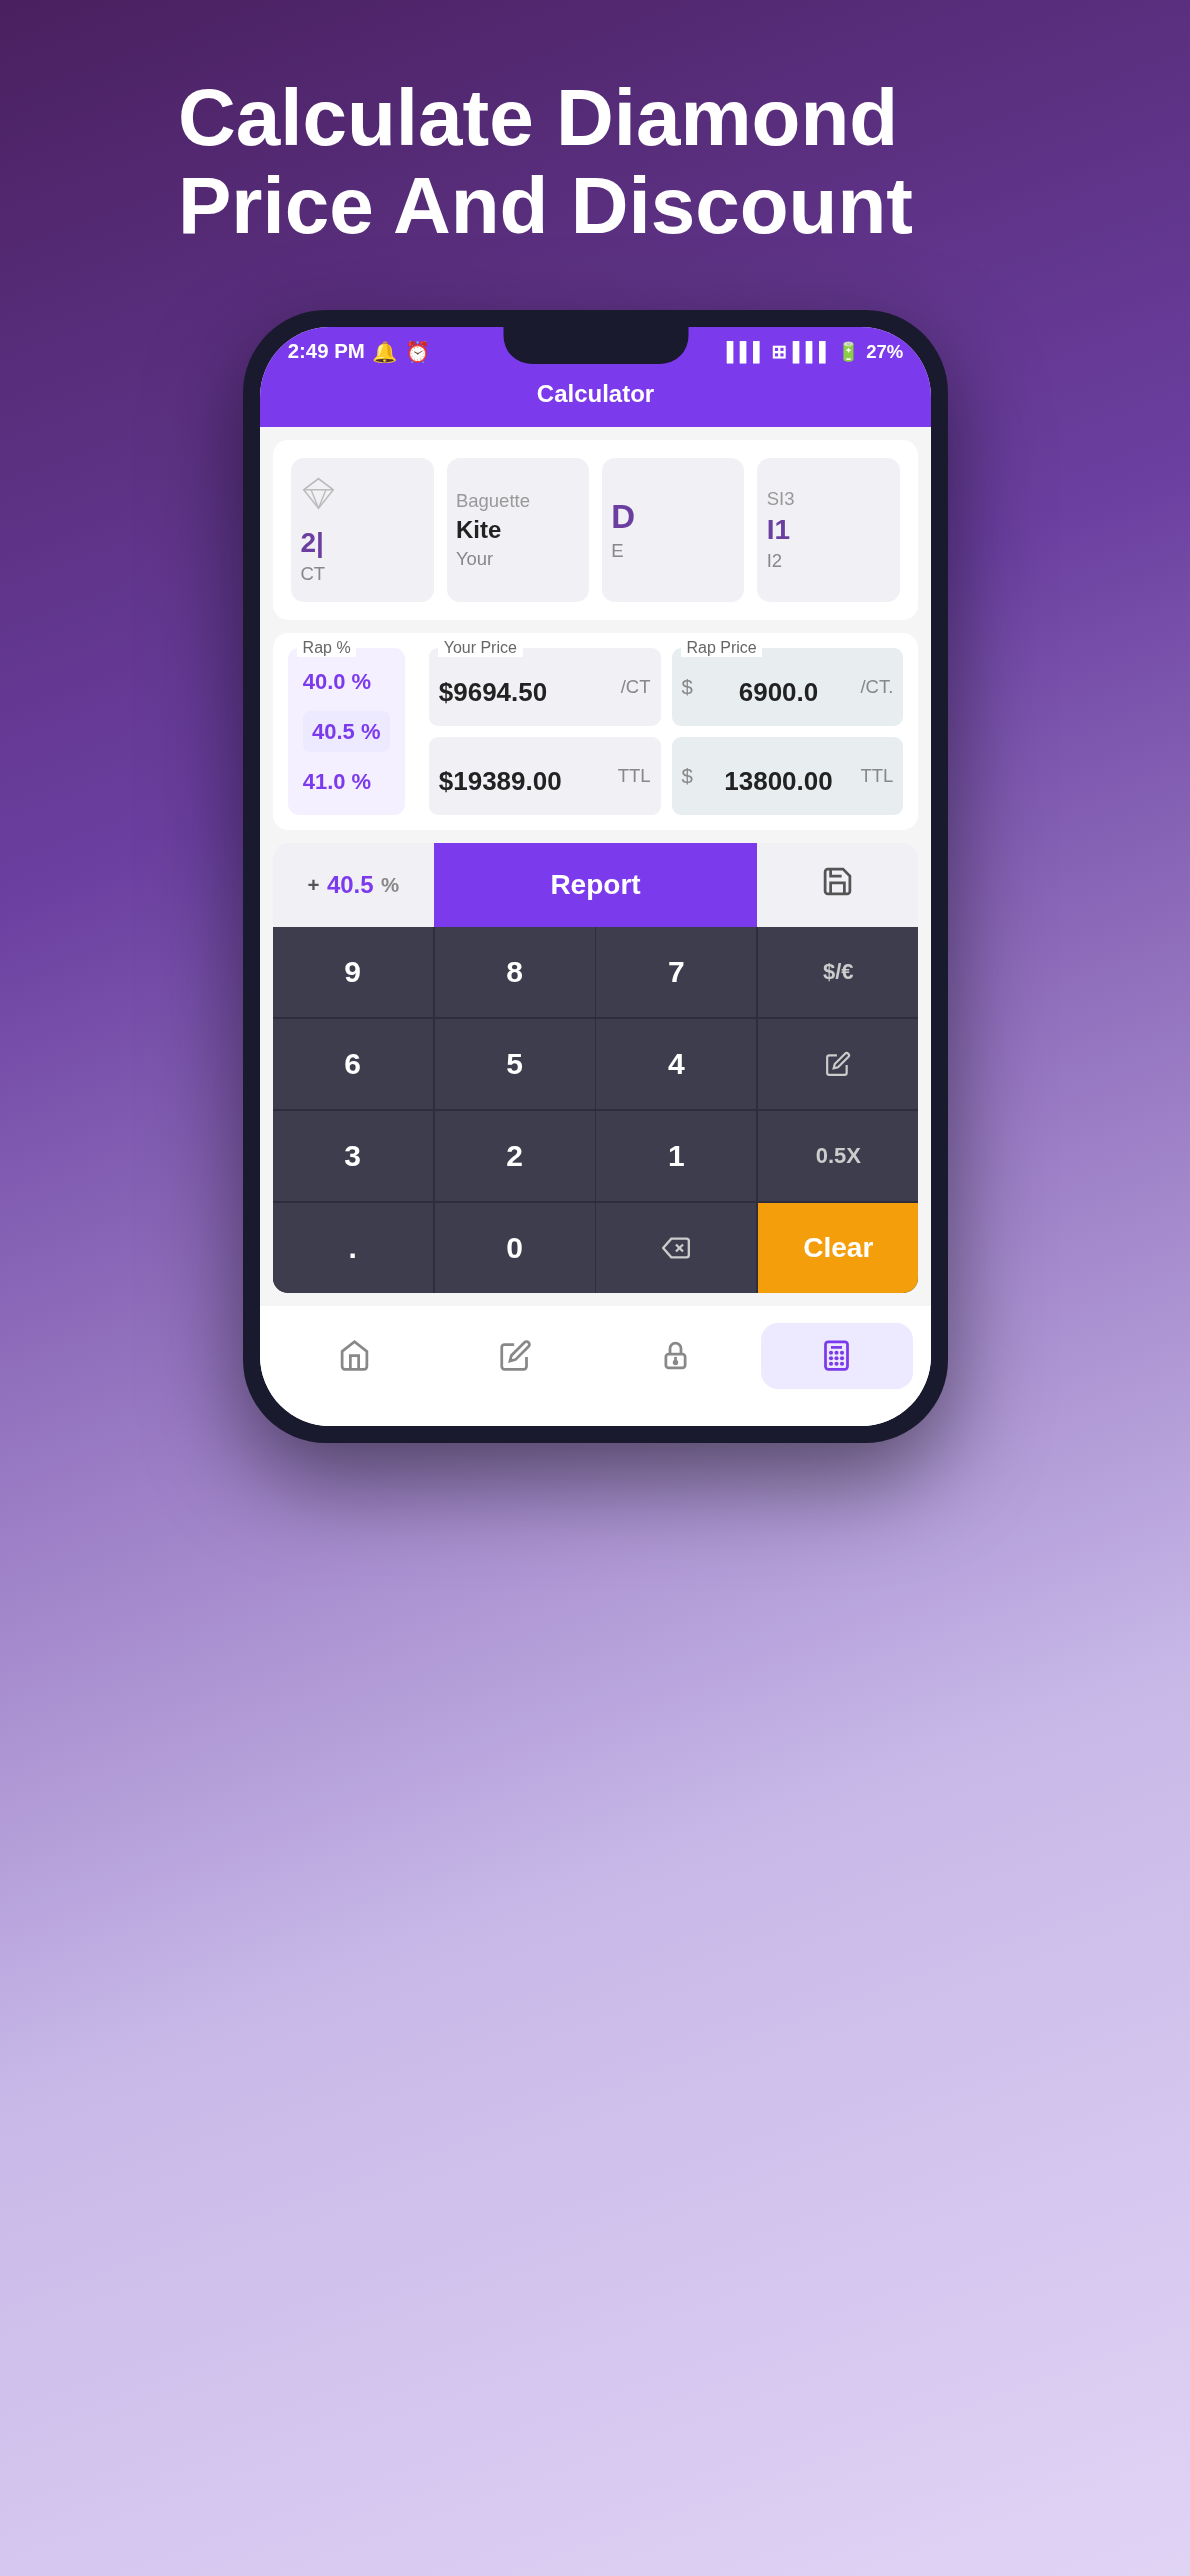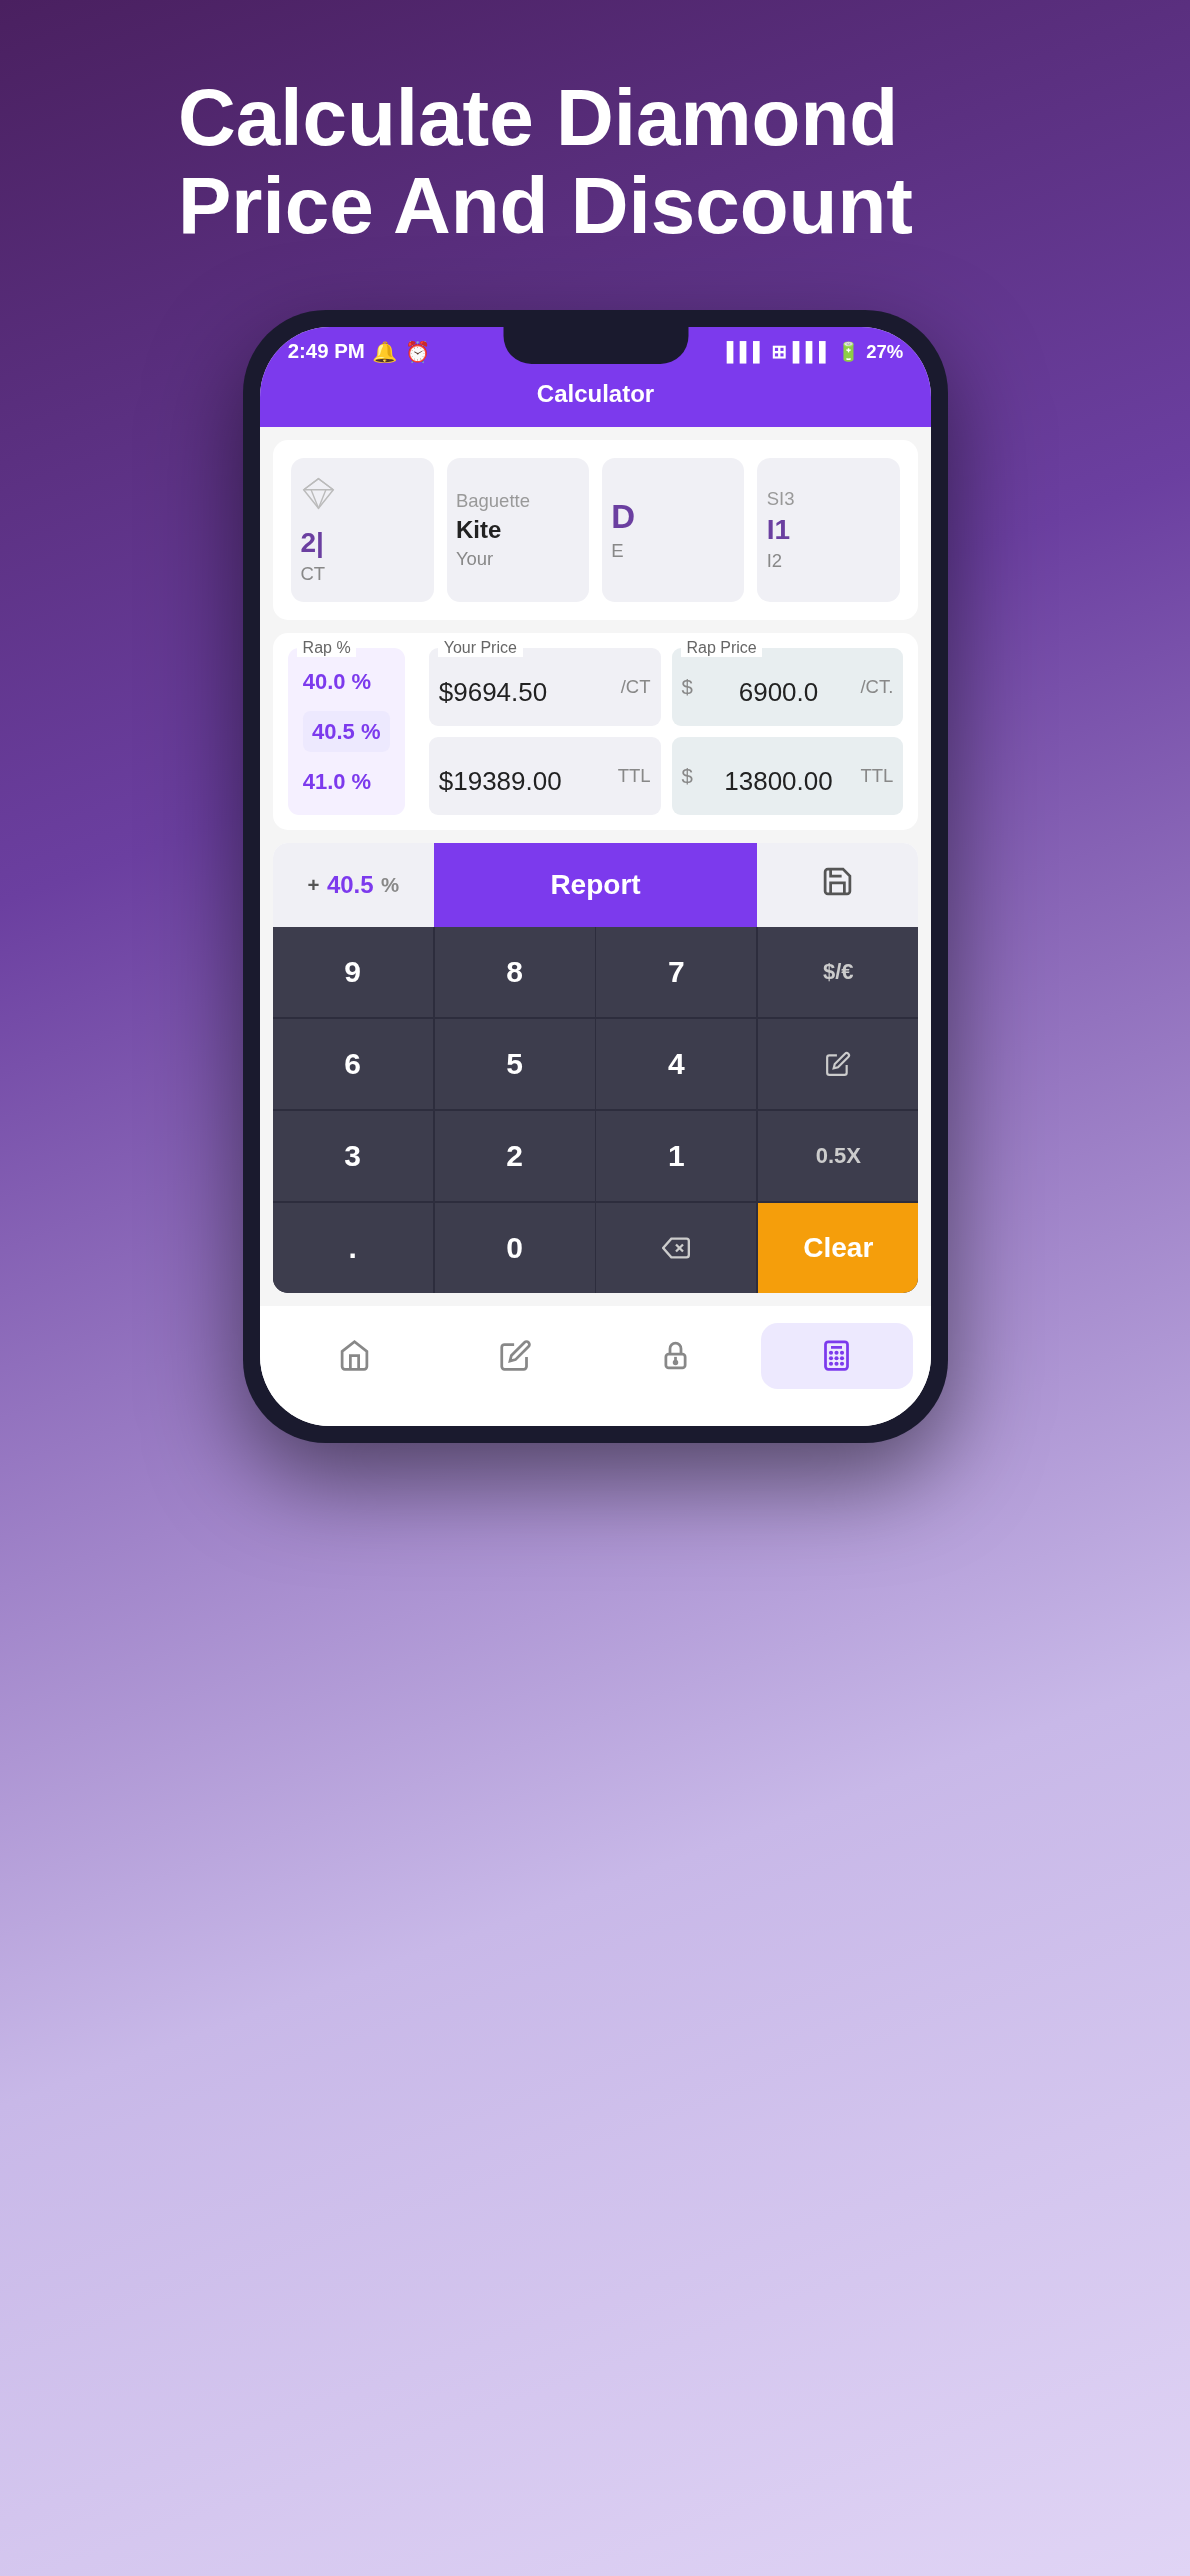--- a/index.html
+++ b/index.html
@@ -160,21 +160,21 @@
       color: #666;
       position: absolute;
       top: -9.3px;
       left: 9.3px;
       background: white;
       padding: 0 5.6px;
     }
 
     .price-field .amount {
       font-size: 26px;
-      font-weight: 400;
+      font-weight: 700;
       color: #222;
       margin-top: 10px;
     }
 
     .price-field .unit {
       font-size: 18.5px;
       color: #888;
     }
 
     .price-field.rap-bg {

